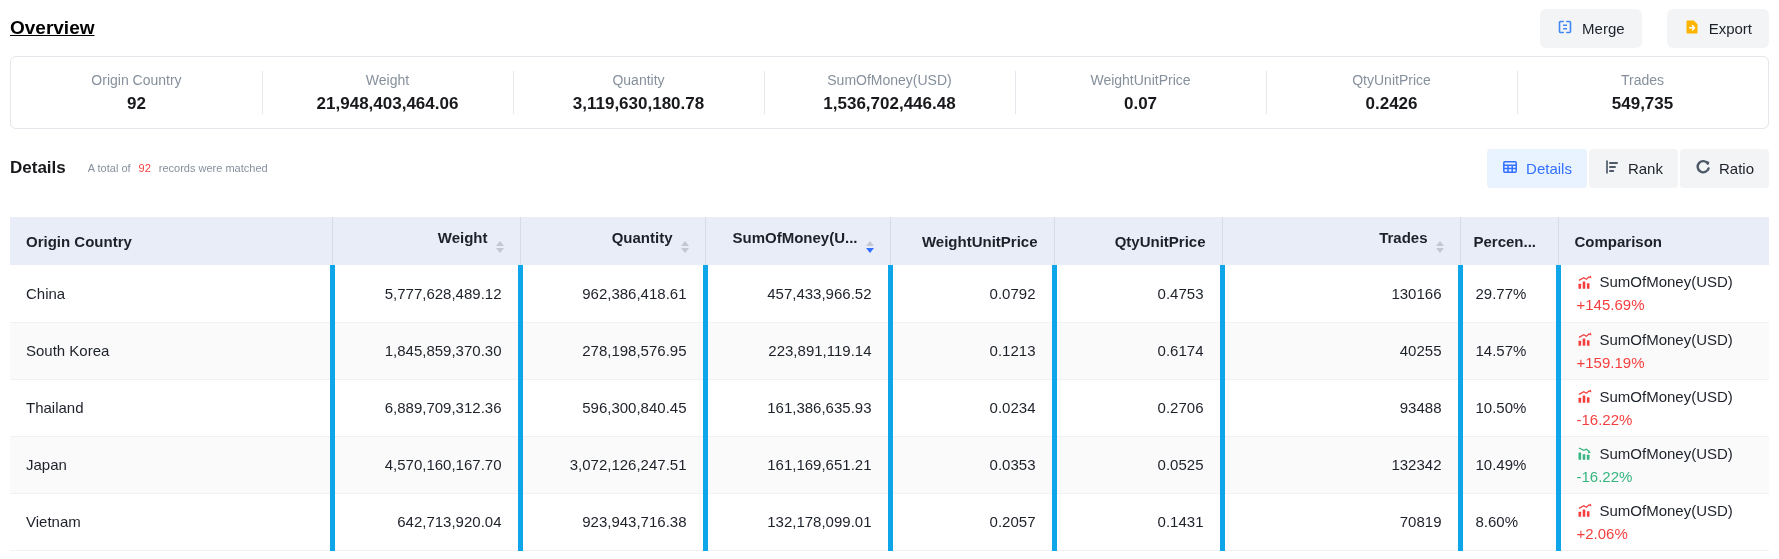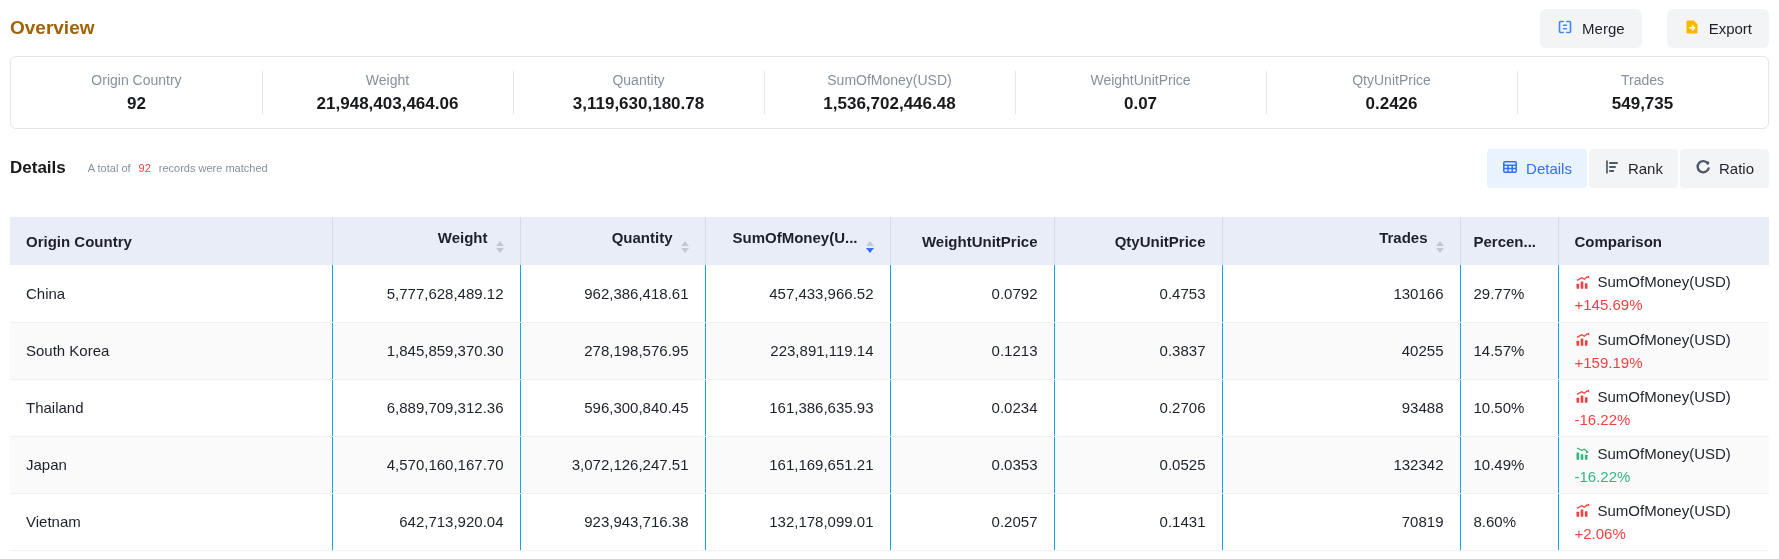--- a/index.html
+++ b/index.html
@@ -2,21 +2,21 @@
 <html><head>
 <meta charset="utf-8">
 <style>
   * { margin:0; padding:0; box-sizing:border-box; }
   html,body { width:1779px; height:559px; overflow:hidden; background:#fff;
     font-family:"Liberation Sans", sans-serif; color:#1d2129; }
   .page { padding:0 10px; }
 
   
   .topbar { height:56px; display:flex; align-items:center; justify-content:space-between; }
-  .page-title { font-size:19px; font-weight:bold; color:#a16207; }
+  .page-title { font-size:19px; font-weight:bold; color:#000000;text-decoration:underline; }
   .topbar-actions { display:flex; gap:25px; }
   .btn { display:inline-flex; align-items:center; gap:9px; border:none; cursor:pointer;
     background:#f3f4f6; color:#1d2129; font-family:inherit; font-size:15px;
     padding:0 17px; height:39px; border-radius:6px; }
   .btn svg { flex:0 0 auto; }
 
   
   .stats-card { height:73px; border:1px solid #e5e6eb; border-radius:6px;
     display:flex; align-items:stretch; }
   .stat { flex:1 1 0; display:flex; flex-direction:column; justify-content:center;
@@ -36,21 +36,21 @@
     background:#f3f4f6; color:#1d2129; font-family:inherit; font-size:15px;
     padding:0 15px; height:39px; border-radius:4px; }
   .vbtn.active { background:#e8f3ff; color:#3370ff; }
 
   
   table { margin-top:29px; width:1759px; table-layout:fixed; border-collapse:collapse; }
   thead th { height:48px; background:#e9edf8; font-size:15px; font-weight:bold;
     color:#1d2129; border-right:1px solid #d6dbe7; white-space:nowrap; overflow:hidden; }
   thead th:last-child { border-right:none; }
   tbody td { height:57px; font-size:15px; color:#1d2129; background:#fff;
-    border-bottom:1px solid #f0f1f3; border-right:1px solid #0ea5e9;
+    border-bottom:1px solid #f0f1f3; border-right:5px solid #0ea5e9;
     white-space:nowrap; overflow:hidden; }
   tbody td:last-child { border-right:none; }
   tbody tr.zebra td { background:#fafafa; }
   .al { text-align:left; padding-left:16px; }
   .ar { text-align:right; padding-right:16px; }
   .pl12 { text-align:left; padding-left:13px; }
 
   .sorter { display:inline-flex; flex-direction:column; gap:2px; margin-left:8px;
     vertical-align:-3px; }
   .car { width:0; height:0; border-left:4.5px solid transparent; border-right:4.5px solid transparent; }
@@ -232,21 +232,21 @@
           </div>
         </td>
       </tr>
 
       <tr class="zebra">
         <td class="al">South Korea</td>
         <td class="ar">1,845,859,370.30</td>
         <td class="ar">278,198,576.95</td>
         <td class="ar">223,891,119.14</td>
         <td class="ar">0.1213</td>
-        <td class="ar">0.3837</td>
+        <td class="ar">0.6174</td>
         <td class="ar">40255</td>
         <td class="pl12">14.57%</td>
         <td class="al">
           <div class="cmp">
             <div class="cmp-top">
               <span class="cmp-ico up">
                 <svg width="16" height="16" viewBox="0 0 16 16" fill="currentColor">
                     <rect x="1.5" y="9.8" width="2.6" height="5" rx="0.5"></rect>
                     <rect x="5.7" y="7.6" width="2.6" height="7.2" rx="0.5"></rect>
                     <rect x="9.9" y="9.2" width="2.6" height="5.6" rx="0.5"></rect>

